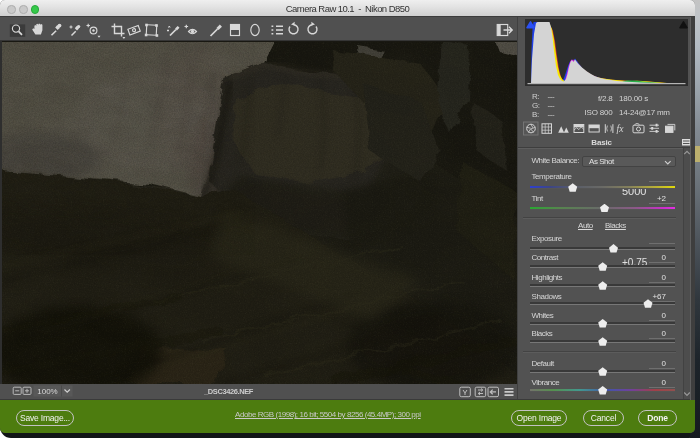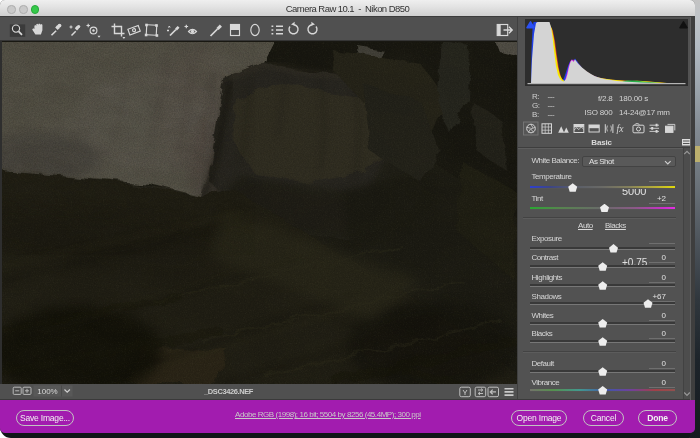--- a/index.html
+++ b/index.html
@@ -16,21 +16,21 @@
   
   #toolbar{position:absolute;left:0;top:17px;width:517px;height:23px;background:#505050;border-bottom:1px solid #353535;}
   #imagearea{position:absolute;left:0;top:41px;width:517px;height:343px;background:#24221a;}
   #imgsvg{position:absolute;left:2px;top:0;}
   #imgborder{position:absolute;left:0;top:0;width:2px;height:343px;background:#2e2e2e;}
   #statusbar{position:absolute;left:0;top:384px;width:517px;height:15px;background:#505050;}
   #contentline{position:absolute;left:0;top:399px;width:695px;height:1px;background:#3a3a3a;}
   
   #panel{position:absolute;left:517px;top:17px;width:178px;height:382px;background:#525252;border-left:1px solid #404040;box-sizing:border-box;}
   
-  #bottombar{position:absolute;left:0;top:400px;width:695px;height:33px;background:#a21caf;}
+  #bottombar{position:absolute;left:0;top:400px;width:695px;height:33px;background:#4d7c0f;}
   .btn{position:absolute;box-sizing:border-box;border:1px solid #c2c2c2;border-radius:8.5px;color:#f2f2f2;font-size:8.5px;letter-spacing:-0.2px;text-align:center;white-space:nowrap;overflow:hidden;}
   .t{position:absolute;white-space:pre;}
 </style>
 </head>
 <body>
 <div id="desktop">
  <div id="dstrip"></div>
  <div style="position:absolute;left:695px;top:146px;width:5px;height:16px;background:#c8b96a;opacity:0.85;"></div>
  <div id="window">
   <div id="titlebar">

